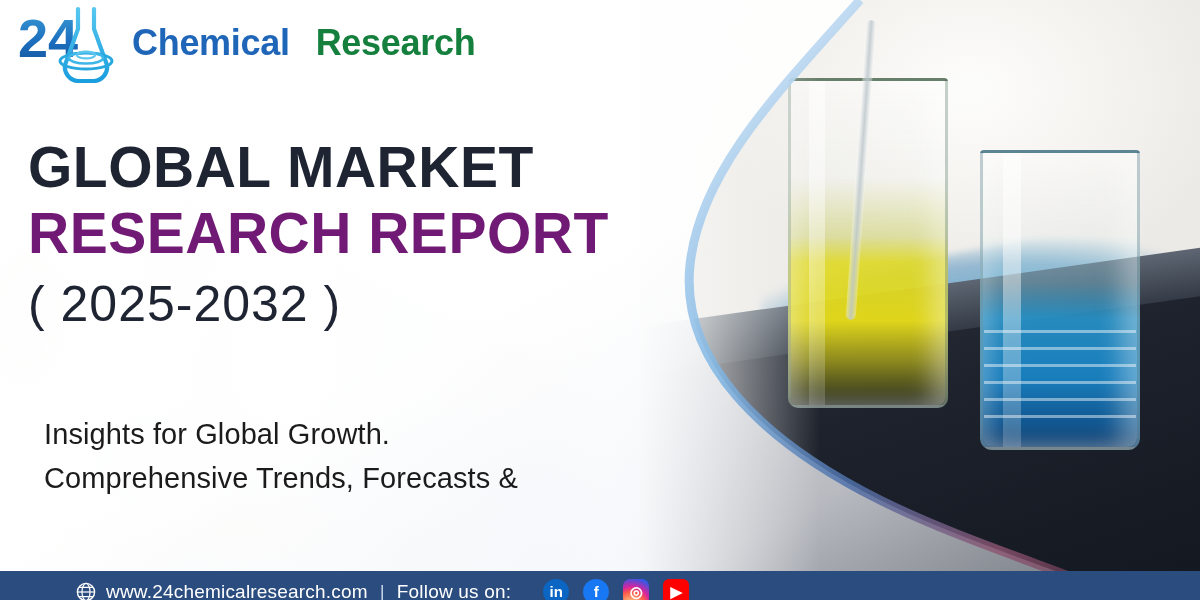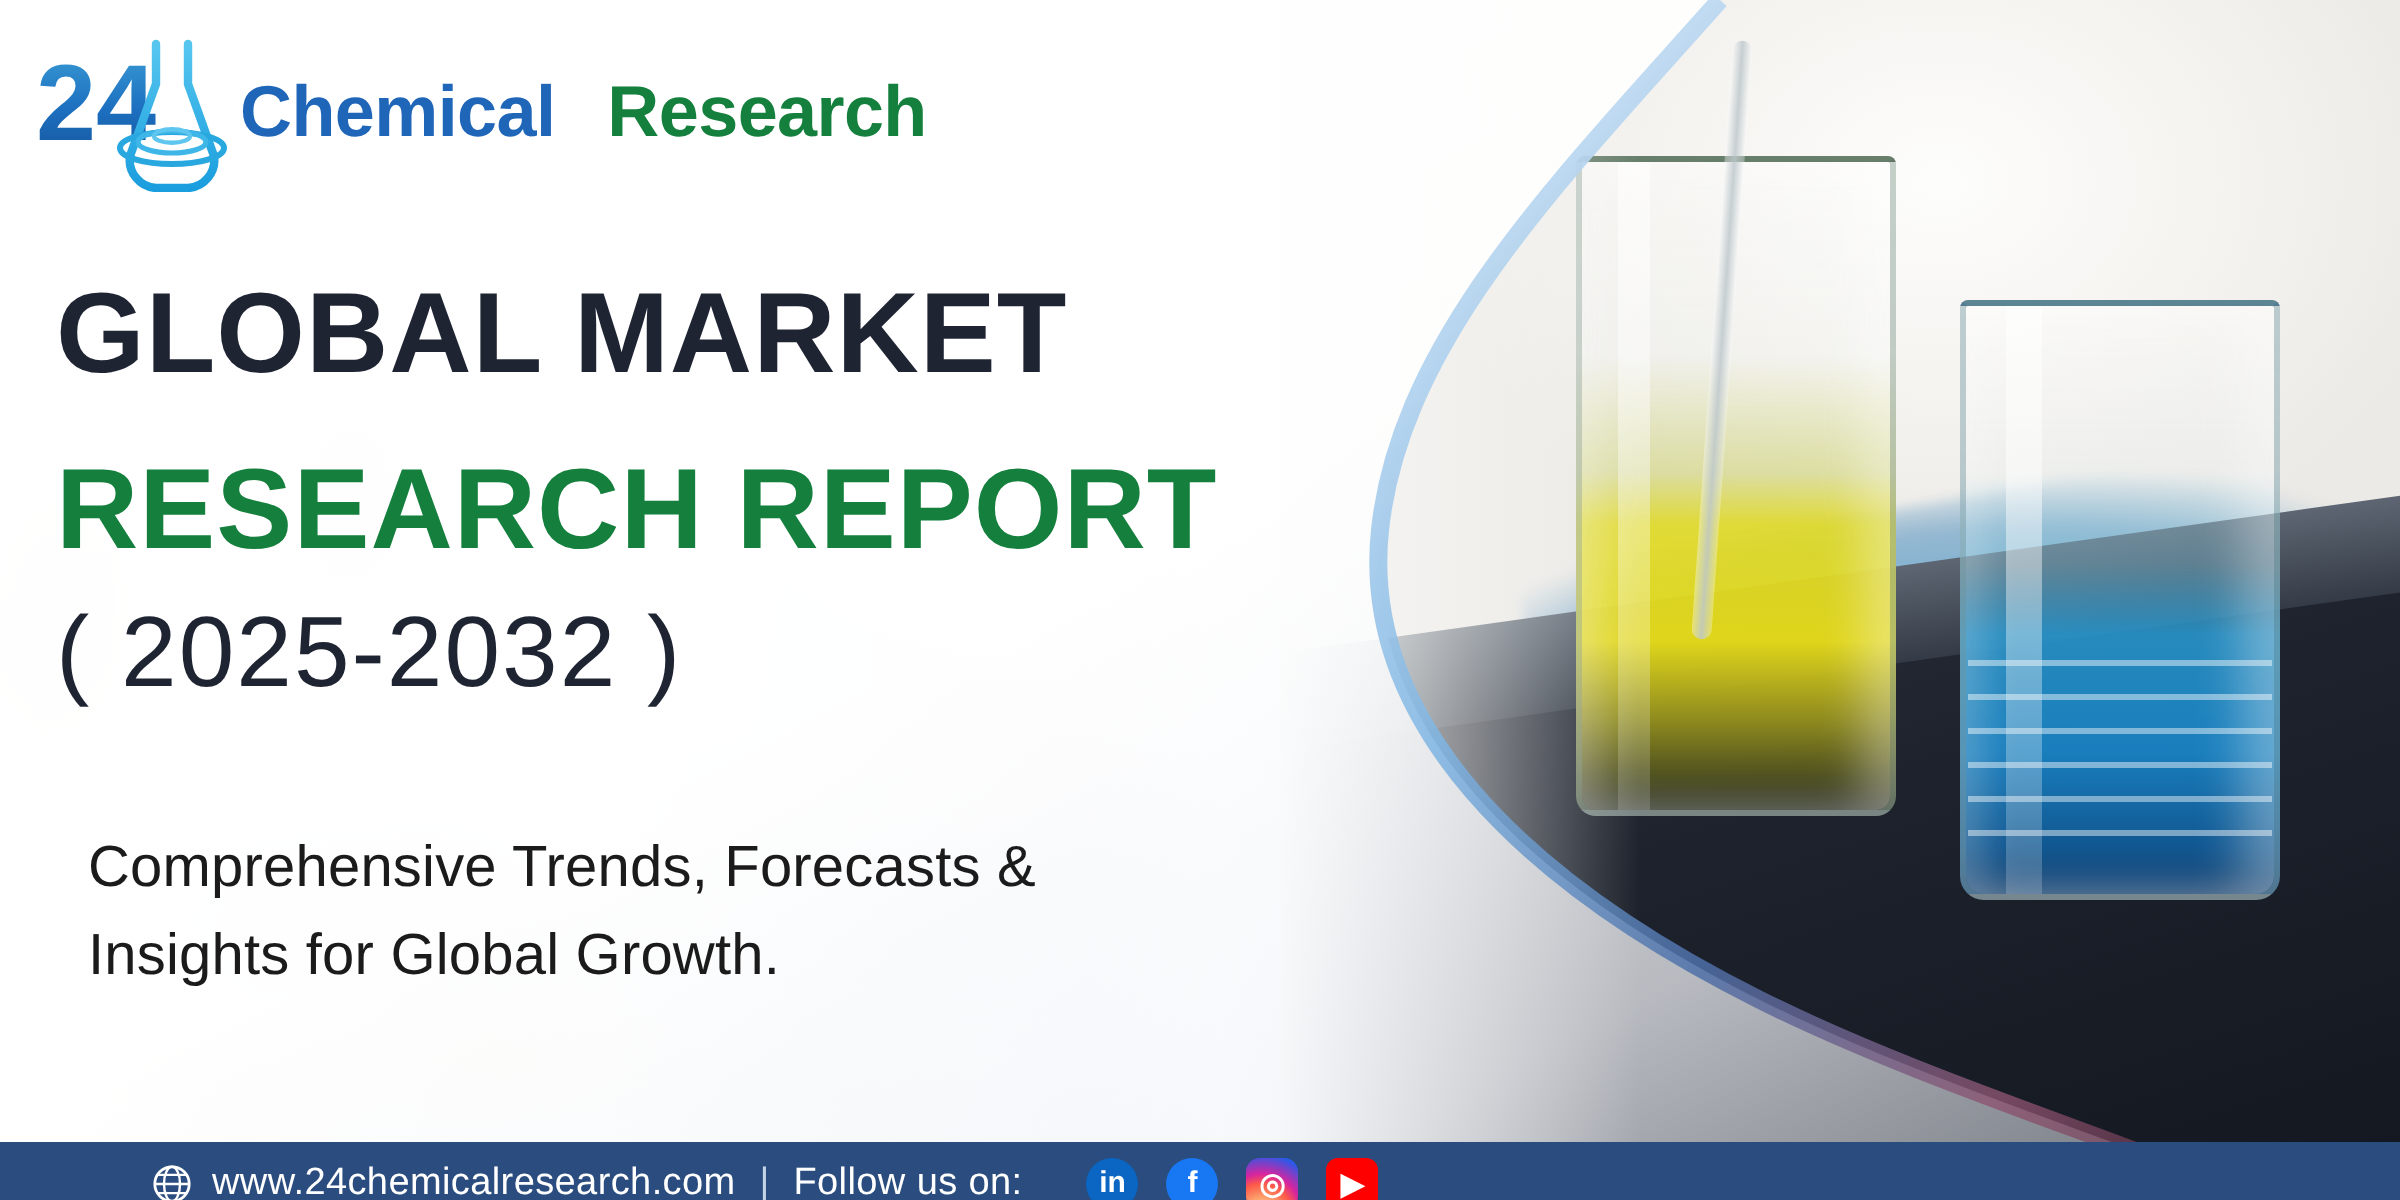--- a/index.html
+++ b/index.html
@@ -140,43 +140,43 @@
   .photo-fade-left {
     position: absolute; left: 0; top: 0; width: 180px; height: 600px;
     background: linear-gradient(90deg, rgba(246,246,244,1), rgba(246,246,244,0));
   }
 
   
   .curve-wrap { position: absolute; left: 0; top: 0; width: 1200px; height: 600px; }
 
   
   .logo {
-    position: absolute; left: 18px; top: 16px;
-    display: flex; align-items: center; gap: 4px;
+    position: absolute; left: 18px; top: 3px;
+    display: flex; align-items: center; gap: 16px;
   }
   .logo-mark { position: relative; width: 104px; height: 80px; flex: none; }
   .logo-text { display: flex; flex-direction: row; line-height: .98; margin-left: -6px; }
   .logo-line1 {
     font-size: 36px; font-weight: 700; letter-spacing: -.3px;
     color: #1f66b8;
   }
   .logo-line2 {
     font-size: 36px; font-weight: 700; letter-spacing: -.3px;
     color: #15803d; margin-left: 26px;
   }
 
   
   .headline { position: absolute; left: 28px; top: 138px; }
   .h-line1 {
     font-size: 57px; font-weight: 800; letter-spacing: .5px;
     color: #1f2433; line-height: 1.05;
   }
   .h-line2 {
     font-size: 57px; font-weight: 800; letter-spacing: .5px;
-    color: #15803d; line-height: 1.05; margin-top: 28px;
+    color: #701a75; line-height: 1.05; margin-top: 6px;
   }
   .h-line3 {
     font-size: 50px; font-weight: 400; letter-spacing: 1px;
     color: #1f2433; line-height: 1.05; margin-top: 14px;
   }
 
   
   .subtitle {
     position: absolute; left: 44px; top: 412px;
     font-size: 29px; font-weight: 400; color: #1b1b1b;
@@ -280,22 +280,22 @@
     </div>
   </div>
 
   <div class="headline">
     <div class="h-line1">GLOBAL MARKET</div>
     <div class="h-line2">RESEARCH REPORT</div>
     <div class="h-line3">( 2025-2032 )</div>
   </div>
 
   <div class="subtitle">
+    <div>Insights for Global Growth.</div>
     <div>Comprehensive Trends, Forecasts &amp;</div>
-    <div>Insights for Global Growth.</div>
   </div>
 
   <div class="footer">
     <div class="footer-inner">
       <span class="globe-icon">
         <svg width="20" height="20" viewBox="0 0 20 20">
           <circle cx="10" cy="10" r="8.6" fill="none" stroke="#ffffff" stroke-width="1.4"></circle>
           <ellipse cx="10" cy="10" rx="4" ry="8.6" fill="none" stroke="#ffffff" stroke-width="1.2"></ellipse>
           <line x1="1.4" y1="10" x2="18.6" y2="10" stroke="#ffffff" stroke-width="1.2"></line>
           <path d="M2.9,5.4 H17.1 M2.9,14.6 H17.1" stroke="#ffffff" stroke-width="1.1" fill="none"></path>

